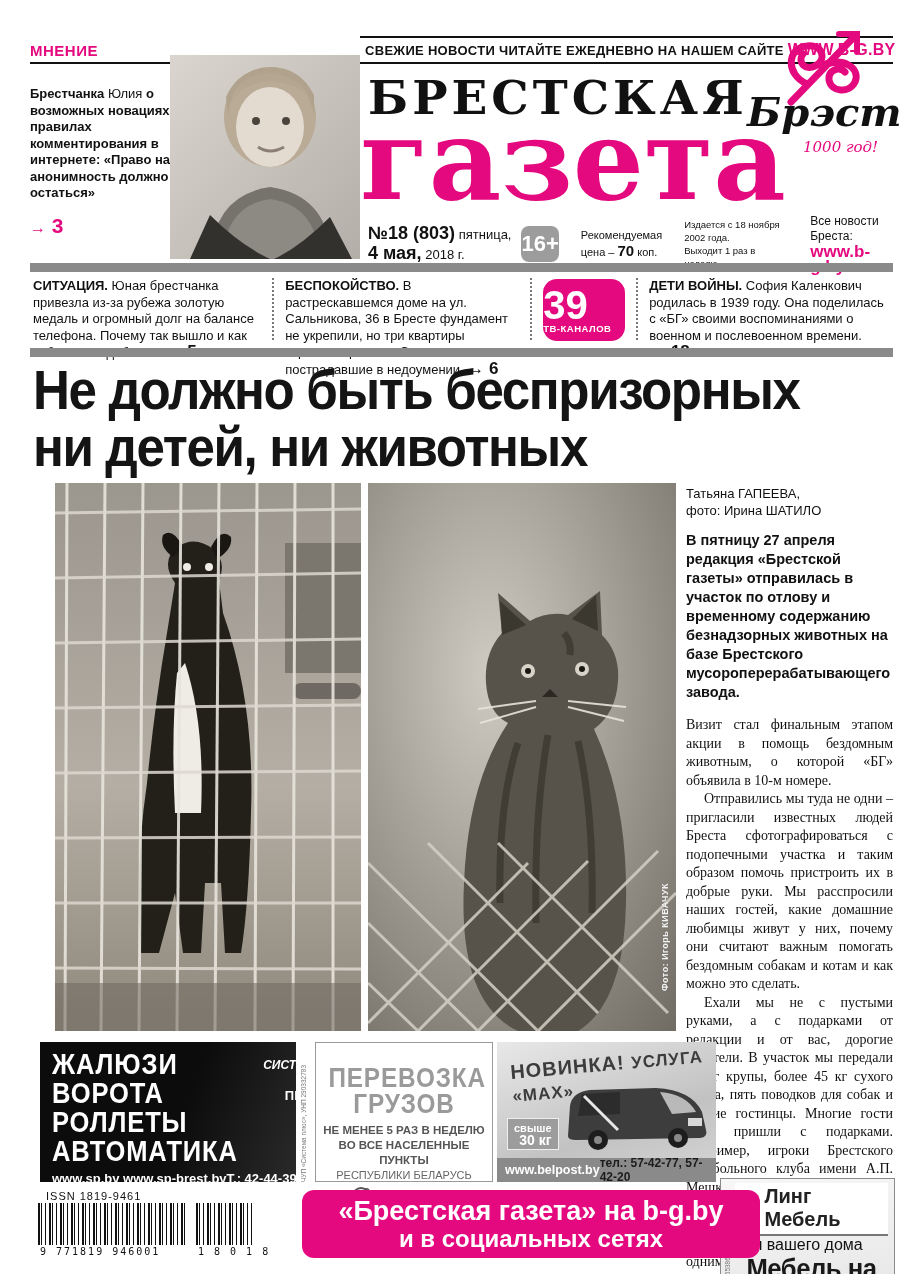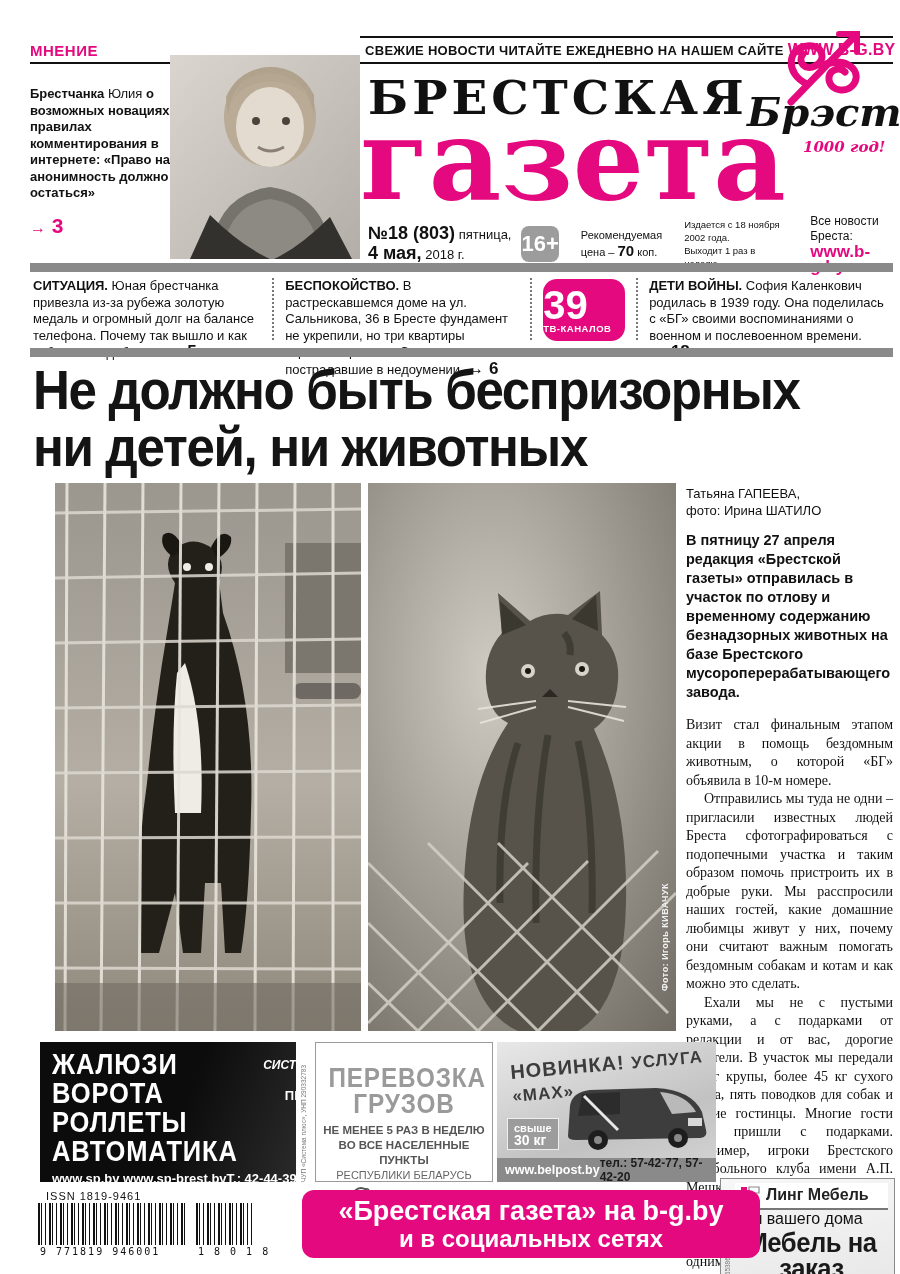--- a/index.html
+++ b/index.html
@@ -12,21 +12,21 @@
   .dotsep{border-left:2px dotted #777;width:0;}
   
   .opinion-label{font-size:15px;font-weight:bold;letter-spacing:.5px;}
   .opinion-text{font-size:13px;line-height:16.5px;font-weight:bold;}
   .opinion-ref{font-size:21px;font-weight:bold;}
   .tagline{font-size:13px;font-weight:bold;letter-spacing:.3px;}
   .tagline .site{font-size:16px;}
   .masthead1{font-family:"DejaVu Serif",serif;font-weight:bold;font-size:47px;letter-spacing:4px;}
   .masthead2{font-family:"DejaVu Serif",serif;font-weight:bold;font-size:112px;line-height:1;letter-spacing:0px;}
   .brest-script{font-family:"DejaVu Serif",serif;font-style:italic;font-weight:bold;font-size:40px;}
-  .brest-sub{font-family:"DejaVu Serif",serif;font-style:italic;font-weight:bold;font-size:15px;}
+  .brest-sub{font-family:"DejaVu Serif",serif;font-style:italic;font-weight:normal;font-size:15px;}
   .issue-row{display:flex;align-items:center;gap:10px;}
   .issue-num{font-size:13px;line-height:19px;white-space:nowrap;}
   .issue-num b{font-size:18px;}
   .age-badge{background:#9c9c9c;color:#fff;font-weight:bold;font-size:22px;border-radius:8px;
              width:50px;height:36px;display:flex;align-items:center;justify-content:center;align-self:center;}
   .small-col{font-size:11px;line-height:15px;align-self:center;}
   .price b{font-size:15px;}
   .pub{font-size:9.5px;line-height:13px;}
   .news-col{font-size:12px;line-height:15px;align-self:center;}
   .news-col .site{font-size:17px;font-weight:bold;}
@@ -63,24 +63,24 @@
   .postad .t{color:#9a9a9a;font-weight:bold;font-size:27px;line-height:26px;letter-spacing:1px;transform:scaleX(.9);transform-origin:center;}
   .postad .l1{color:#555;font-weight:bold;font-size:11.5px;line-height:15px;margin-top:6px;}
   .postad .l2{color:#666;font-size:11px;line-height:14px;}
   .postad .legal{display:flex;justify-content:space-between;color:#888;font-size:7.5px;margin-top:6px;padding:0 4px;}
   .vanad{background:linear-gradient(160deg,#e8e8e8,#c2c2c2 60%,#d6d6d6);position:relative;overflow:hidden;}
   .vanad .nov{font-weight:bold;font-size:20px;color:#3c3c3c;transform:rotate(-5deg);letter-spacing:1px;}
   .vanad .strip{position:absolute;left:0;right:0;bottom:0;height:24px;background:#8a8a8a;display:flex;align-items:center;justify-content:space-between;padding:0 8px;}
   .vanad .strip .site{color:#fff;font-weight:bold;font-size:12.5px;}
   .vanad .strip .tel{color:#1c1c1c;font-weight:bold;font-size:12px;}
   .kgbox{position:absolute;left:10px;bottom:32px;background:#9c9c9c;color:#fff;font-weight:bold;
-         font-size:11px;line-height:12px;padding:3px 6px;text-align:left;border:1px solid #eee;}
+         font-size:11px;line-height:12px;padding:3px 6px;text-align:right;border:1px solid #eee;}
   .ling{background:linear-gradient(170deg,#f7f7f7,#dcdcdc);border:1px solid #8a8a8a;position:relative;padding:4px 6px 4px 14px;}
   .ling-head{background:#fff;border-bottom:2px solid #777;padding:2px 4px 3px;display:flex;align-items:center;gap:5px;}
-  .ling-head .nm{font-weight:bold;font-size:16px;color:#222;}
+  .ling-head .nm{font-weight:bold;font-size:20px;color:#222;}
   .ling-title{font-weight:bold;font-size:27px;line-height:26px;text-align:center;color:#1a1a1a;letter-spacing:-.5px;margin-top:2px;transform:scaleX(.95);}
   .legal-v{font-size:6.5px;color:#777;}
   
   .issn{font-size:11px;letter-spacing:1px;}
   .barcode{background:repeating-linear-gradient(90deg,#111 0 2px,#fff 2px 3px,#111 3px 4px,#fff 4px 7px,#111 7px 8px,#fff 8px 11px);}
   .bdigits{font-family:"DejaVu Sans Mono",monospace;font-size:10px;letter-spacing:2px;}
   .banner{background:#e5097f;border-radius:12px;color:#fff;text-align:center;
           display:flex;flex-direction:column;justify-content:center;}
   .banner .b1{font-weight:bold;font-size:27px;line-height:30px;}
   .banner .b2{font-weight:bold;font-size:24px;line-height:26px;}

